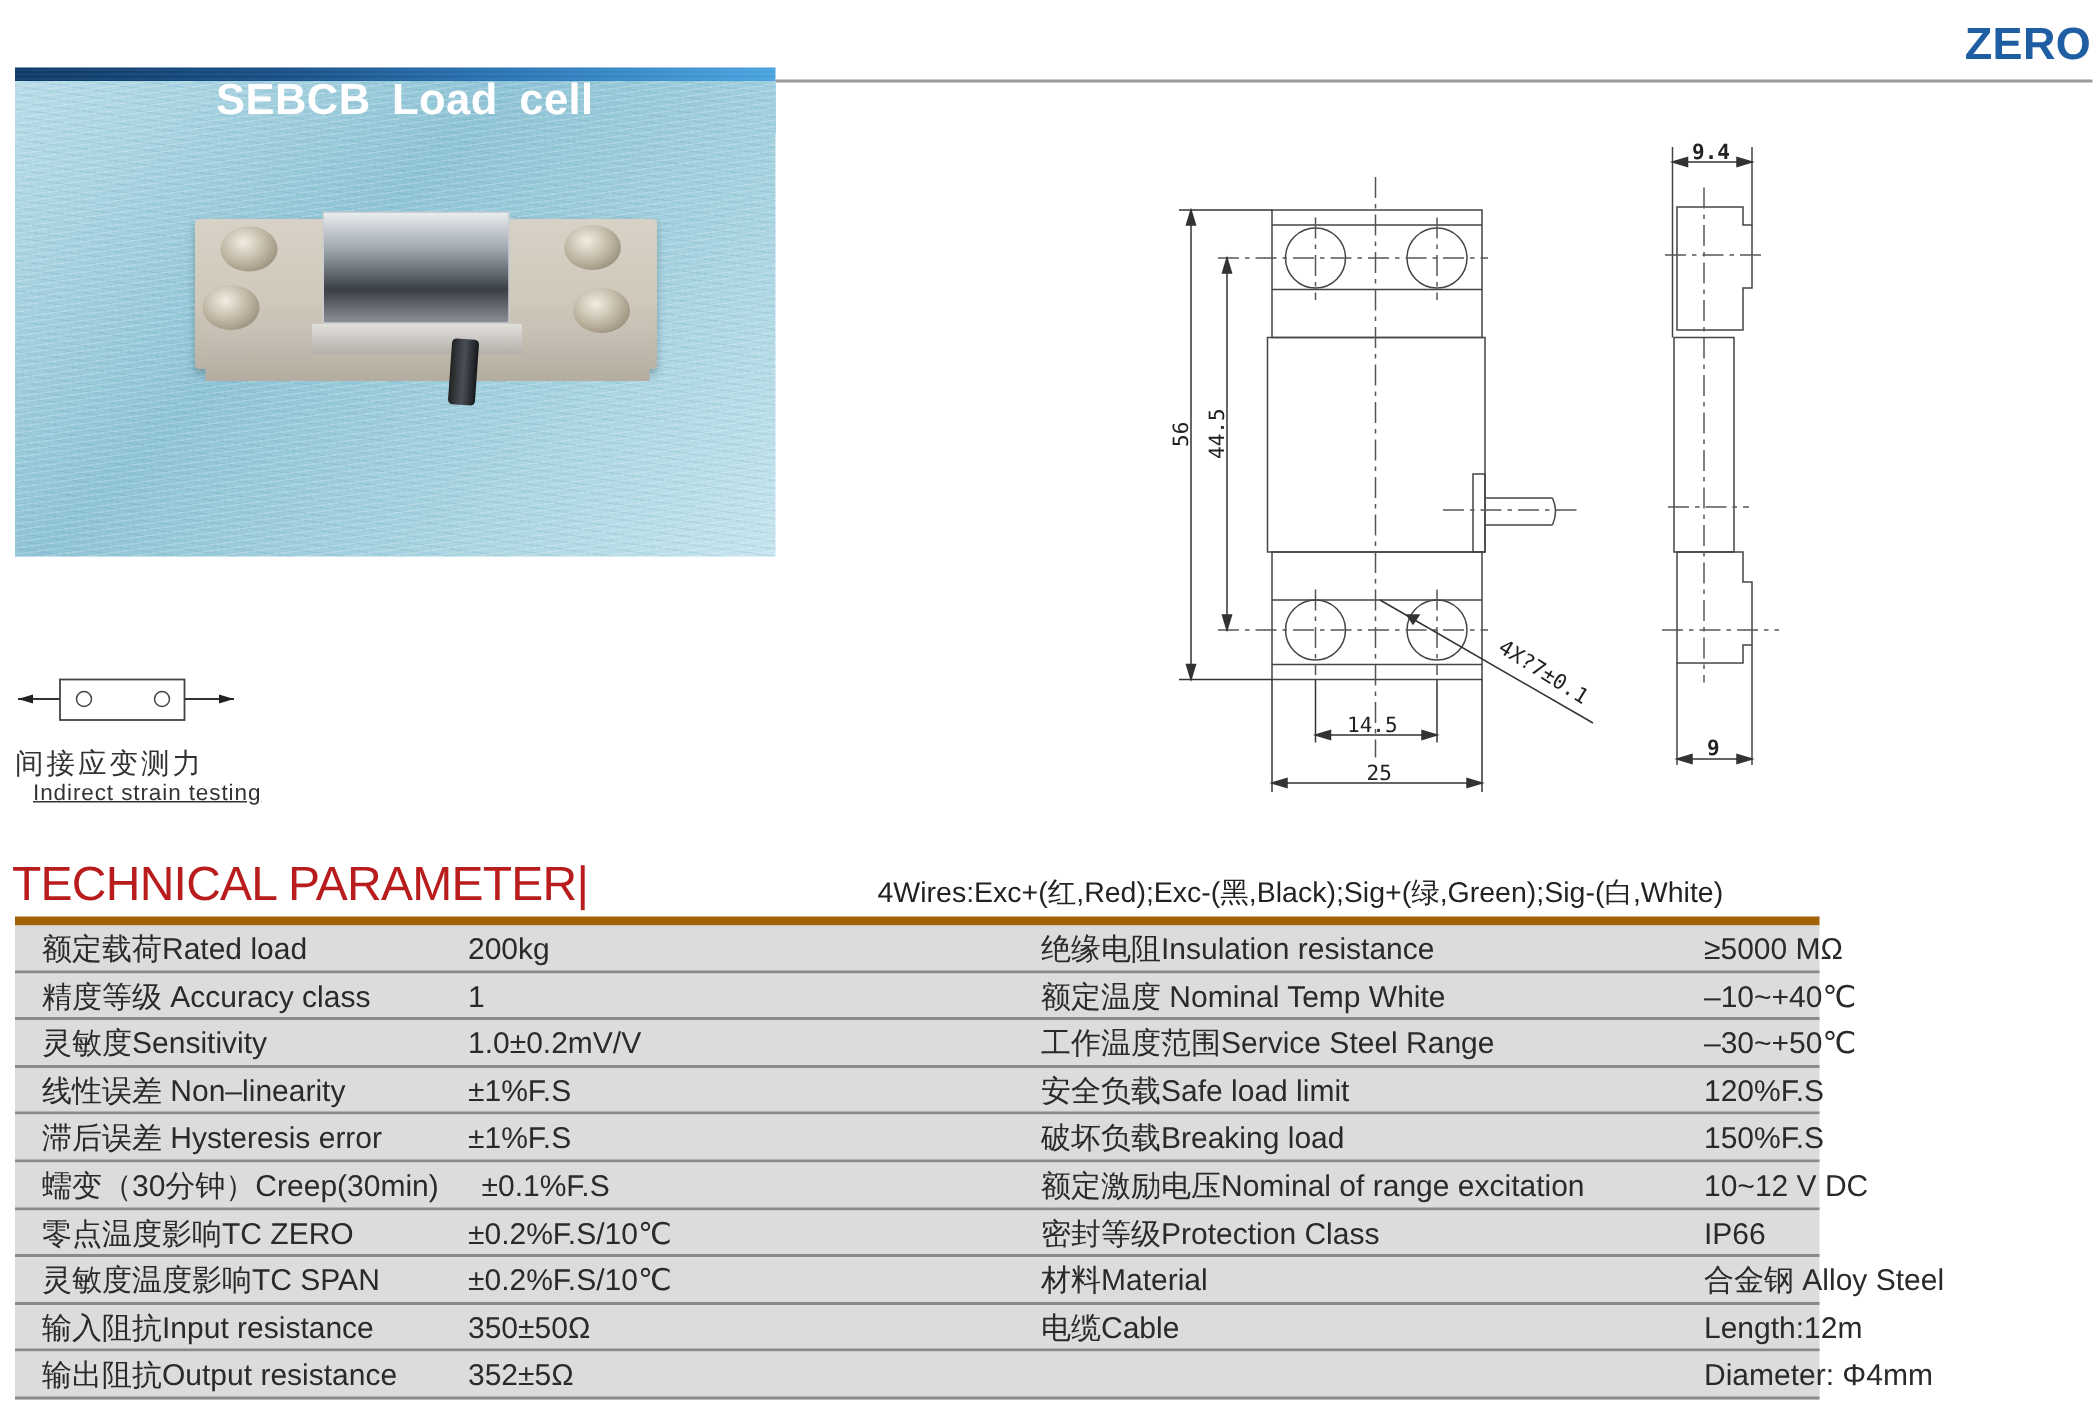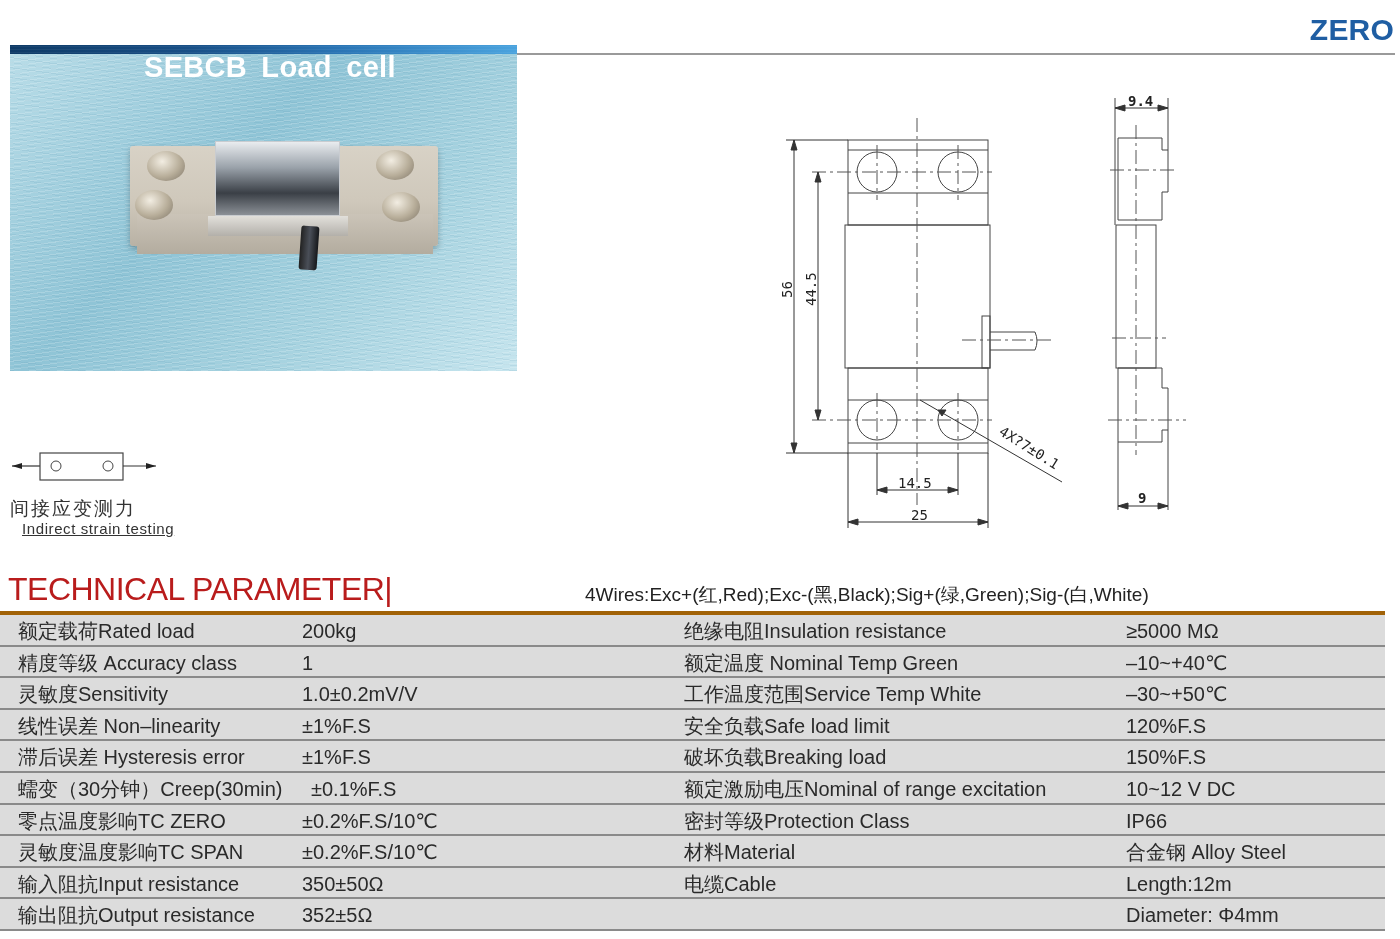--- a/index.html
+++ b/index.html
@@ -75,22 +75,22 @@
   .tp-heading {
     position: absolute; left: 8px; top: 564px; font-size: 32px; color: #b91c1c;
     letter-spacing: -0.5px; line-height: 50px;
   }
   .tp-wires {
     position: absolute; left: 553px; top: 582px; font-size: 19px; color: #222; margin-left: 32px;
   }
 
   
   .param-table {
-    position: absolute; left: 0; top: 611px; width: 1385px;
-    border-top: 4px solid #a16207;
+    position: absolute; left: 10px; top: 611px; width: 1203px;
+    border-top: 6px solid #a16207;
   }
   .param-row {
     position: relative; height: 31.6px; background: #dcdcdc;
     border-bottom: 2px solid #8a8a8a; font-size: 20px; color: #2a2a2a;
   }
   .param-row span { position: absolute; top: 5px; white-space: nowrap; line-height: 22px; }
   .c1 { left: 18px; }
   .c2 { left: 302px; }
   .c3 { left: 684px; }
   .c4 { left: 1126px; }
@@ -229,27 +229,27 @@
 <div class="param-table">
   <div class="param-row">
     <span class="c1">额定载荷Rated load</span>
     <span class="c2">200kg</span>
     <span class="c3">绝缘电阻Insulation resistance</span>
     <span class="c4">≥5000 MΩ</span>
   </div>
   <div class="param-row">
     <span class="c1">精度等级 Accuracy class</span>
     <span class="c2">1</span>
-    <span class="c3">额定温度 Nominal Temp Green</span>
+    <span class="c3">额定温度 Nominal Temp White</span>
     <span class="c4">–10~+40℃</span>
   </div>
   <div class="param-row">
     <span class="c1">灵敏度Sensitivity</span>
     <span class="c2">1.0±0.2mV/V</span>
-    <span class="c3">工作温度范围Service Temp White</span>
+    <span class="c3">工作温度范围Service Steel Range</span>
     <span class="c4">–30~+50℃</span>
   </div>
   <div class="param-row">
     <span class="c1">线性误差 Non–linearity</span>
     <span class="c2">±1%F.S</span>
     <span class="c3">安全负载Safe load limit</span>
     <span class="c4">120%F.S</span>
   </div>
   <div class="param-row">
     <span class="c1">滞后误差 Hysteresis error</span>

